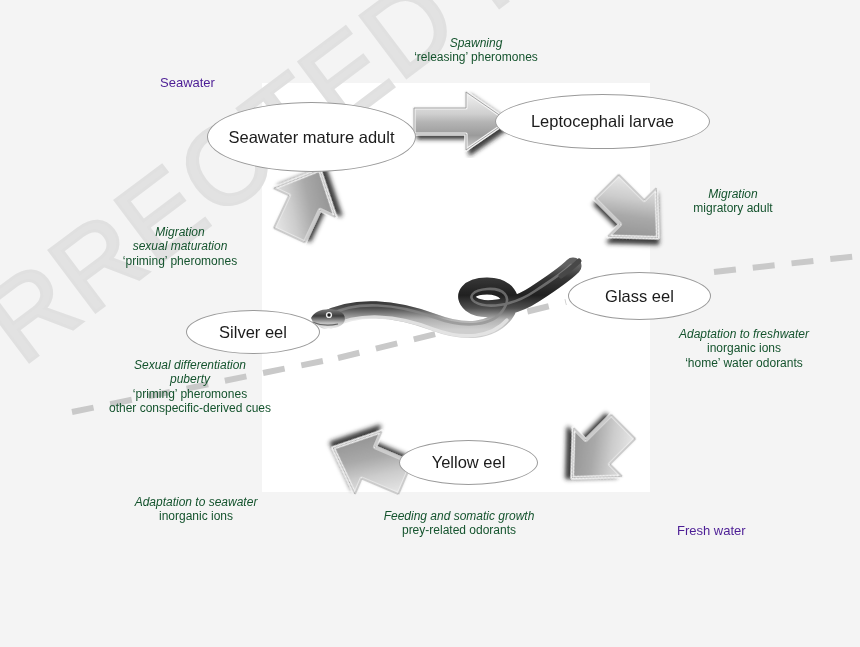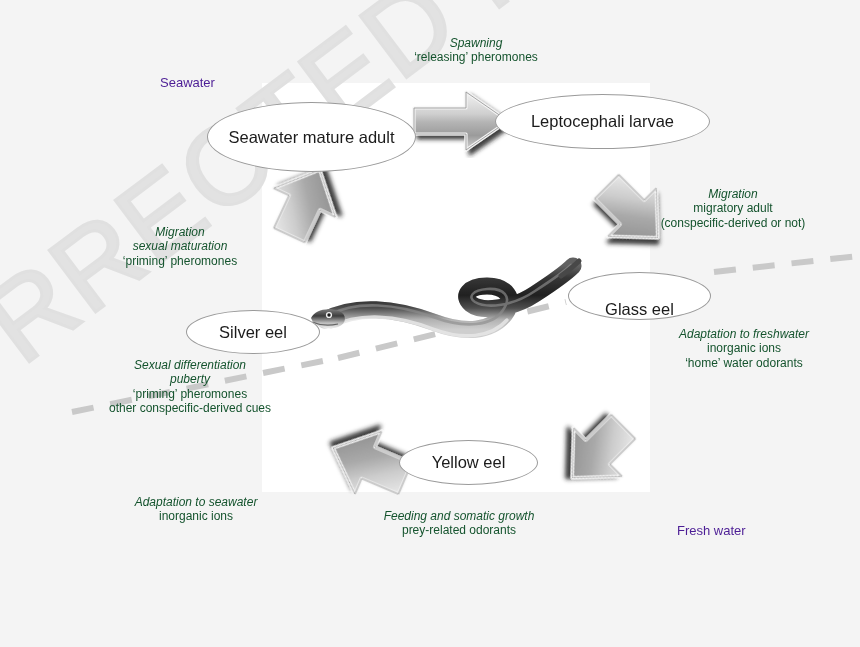--- a/index.html
+++ b/index.html
@@ -194,21 +194,21 @@
     <span style="display:block;">
       <span class="ln">Seawater mature</span>
       <span class="ln">adult</span>
     </span>
   </div>
 
   <div class="node" style="left:495px;top:94px;width:215px;height:55px;">
     <span>Leptocephali larvae</span>
   </div>
 
-  <div class="node" style="left:568px;top:272px;width:143px;height:48px;align-items:flex-end;">
+  <div class="node" style="left:568px;top:272px;width:143px;height:48px;">
     <span>Glass eel</span>
   </div>
 
   <div class="node" style="left:399px;top:440px;width:139px;height:45px;">
     <span>Yellow eel</span>
   </div>
 
   <div class="node" style="left:186px;top:310px;width:134px;height:44px;">
     <span>Silver eel</span>
   </div>
@@ -217,21 +217,20 @@
   <div class="region" style="left:677px;top:523px;">Fresh water</div>
 
   <div class="lbl" style="left:358px;top:36px;width:236px;">
     <span class="ln it">Spawning</span>
     <span class="ln">‘releasing’ pheromones</span>
   </div>
 
   <div class="lbl" style="left:608px;top:187px;width:250px;">
     <span class="ln it">Migration</span>
     <span class="ln">migratory adult</span>
-    <span class="ln">(conspecific-derived or not)</span>
   </div>
 
   <div class="lbl" style="left:612px;top:327px;width:264px;">
     <span class="ln it">Adaptation to freshwater</span>
     <span class="ln">inorganic ions</span>
     <span class="ln">‘home’ water odorants</span>
   </div>
 
   <div class="lbl" style="left:313px;top:509px;width:292px;">
     <span class="ln it">Feeding and somatic growth</span>

